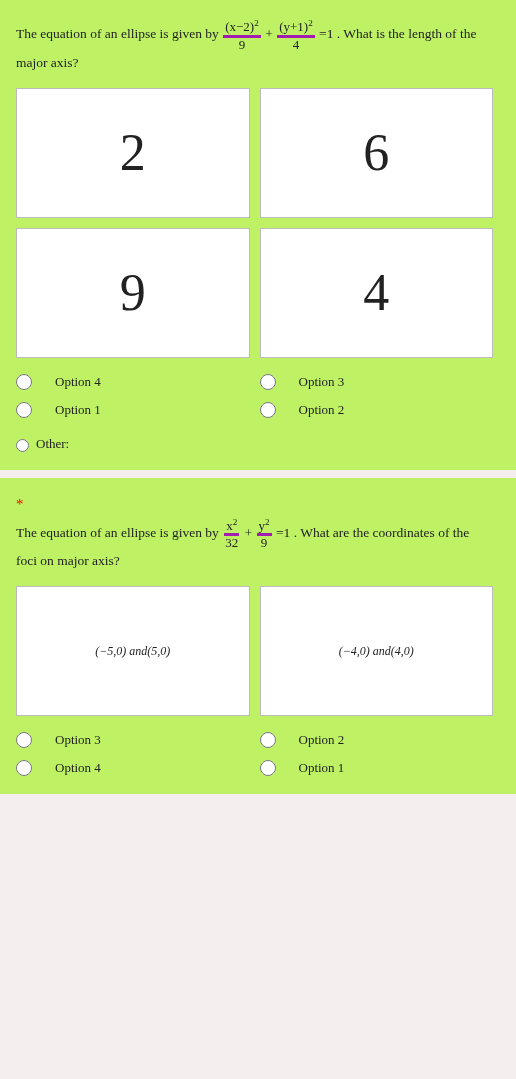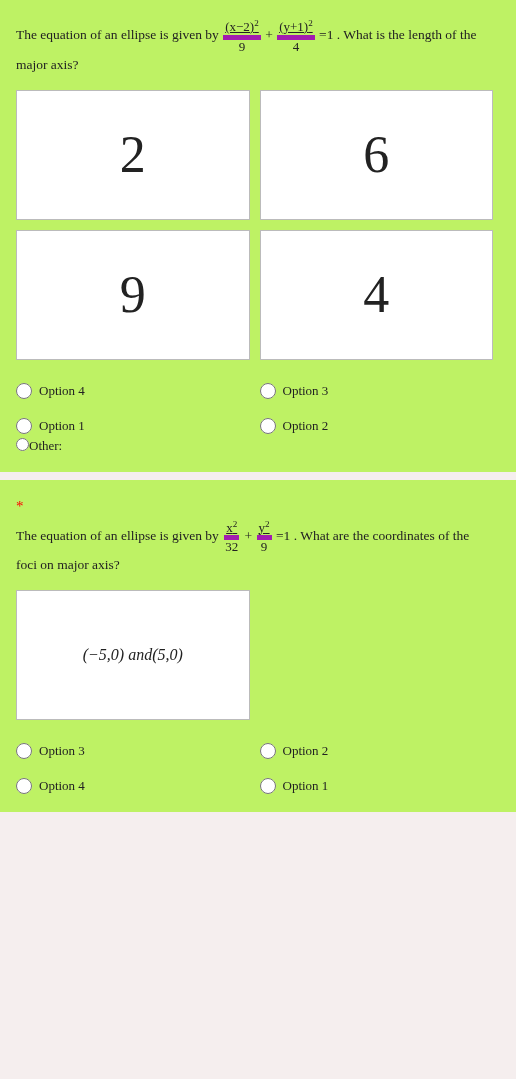--- a/index.html
+++ b/index.html
@@ -32,59 +32,60 @@
       background: #fff;
       min-height: 130px;
       display: flex;
       align-items: center;
       justify-content: center;
       font-size: 52px;
       font-family: 'Times New Roman', Times, serif;
       cursor: pointer;
     }
     .option-card.text-option {
-      font-size: 16px;
+      font-size: 12px;
       font-style: italic;
     }
     .radio-label {
       display: flex;
       align-items: center;
-      gap: 7px;
+      gap: 23px;
       font-size: 13px;
-      margin-top: 13px;
+      margin-top: 6px;
       cursor: pointer;
     }
     .radio-label input[type="radio"] {
       width: 16px;
       height: 16px;
       accent-color: #555;
     }
     .other-label {
       display: flex;
-      align-items: flex-start;
+      align-items: flex-end;
+      gap: 7px;
       font-size: 13px;
-      margin-top: 4px;
+      margin-top: 18px;
       cursor: pointer;
     }
     .required-star {
       color: red;
       font-size: 15px;
       margin-bottom: 4px;
       display: block;
     }
     .fraction {
       display: inline-flex;
       flex-direction: column;
       align-items: center;
       vertical-align: middle;
       font-size: 13px;
       line-height: 1.1;
       margin: 0 1px;
     }
-    .fraction .num { border-bottom: 5px solid #a21caf; padding: 0 2px; text-decoration: underline; }
+    .fraction .num { border-bottom: 3px solid #a21caf; padding: 0 2px; }
     .fraction .den { padding: 0 2px; }
     sup { font-size: 0.7em; vertical-align: super; }
     .inline-math {
       display: inline-flex;
       align-items: center;
       gap: 2px;
       vertical-align: middle;
     }
   </style>
 </head>
@@ -179,20 +180,23 @@
   </div>
 
   <div class="options-grid">
 
     <div class="option-card text-option">
       <span>(−5,0) and(5,0)</span>
     </div>
 
 
 
+    <div class="option-card text-option">
+      <span>(−4,0) and(4,0)</span>
+    </div>
   </div>
 
   <div style="display:grid; grid-template-columns:1fr 1fr; gap:10px;">
     <label class="radio-label">
       <input type="radio" name="q2" value="3" style="">
       <span>Option 3</span>
     </label>
     <label class="radio-label">
       <input type="radio" name="q2" value="2" style="">
       <span>Option 2</span>

